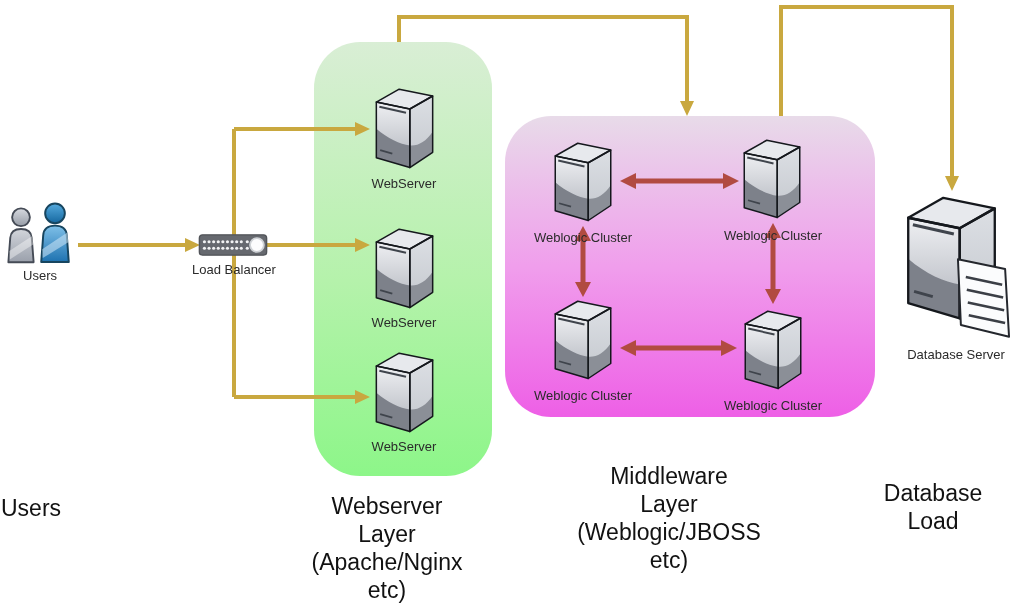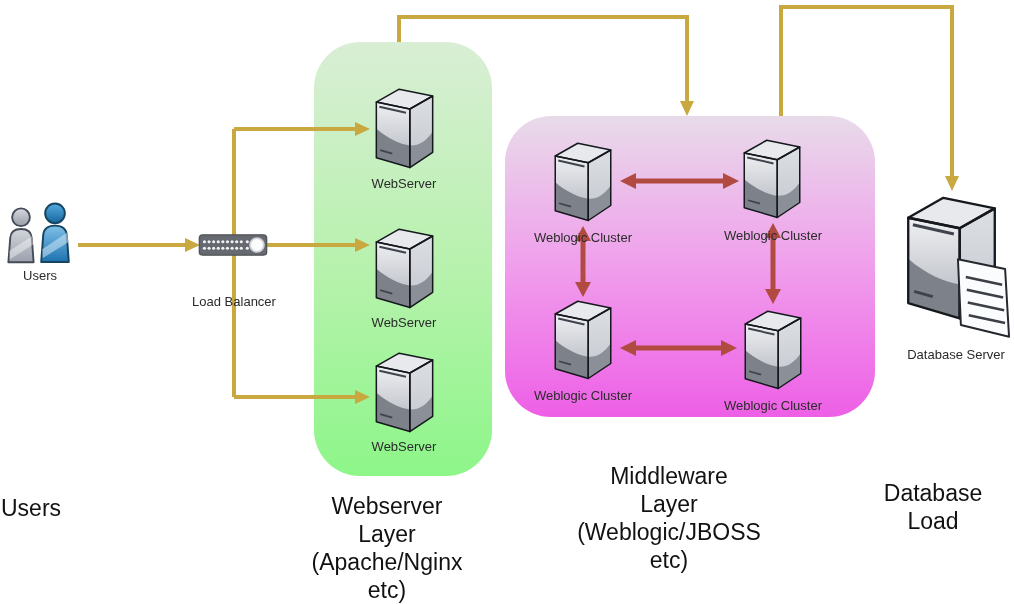--- a/index.html
+++ b/index.html
@@ -178,21 +178,21 @@
 
   <svg class="icon" style="left:4px; top:202px;" width="74" height="64">
     <use href="#sym-person-gray" x="0" y="5" width="34" height="58"></use>
     <use href="#sym-person-blue" x="32" y="0" width="38" height="63"></use>
   </svg>
   <div class="caption" style="left:8px; top:268px; width:64px;">Users</div>
 
   <svg class="icon" style="left:198px; top:231px;" width="70" height="28">
     <use href="#sym-lb" width="70" height="28"></use>
   </svg>
-  <div class="caption" style="left:178px; top:262px; width:112px;margin-top:32px;">Load Balancer</div>
+  <div class="caption" style="left:178px; top:262px; width:112px;">Load Balancer</div>
 
   <svg class="icon" style="left:371px; top:85px;" width="67" height="86">
       <use href="#sym-server" width="67" height="86"></use>
     </svg>
   <div class="caption" style="left:354px; top:176px; width:100px;">WebServer</div>
 
   <svg class="icon" style="left:371px; top:225px;" width="67" height="86">
       <use href="#sym-server" width="67" height="86"></use>
     </svg>
   <div class="caption" style="left:354px; top:315px; width:100px;">WebServer</div>

